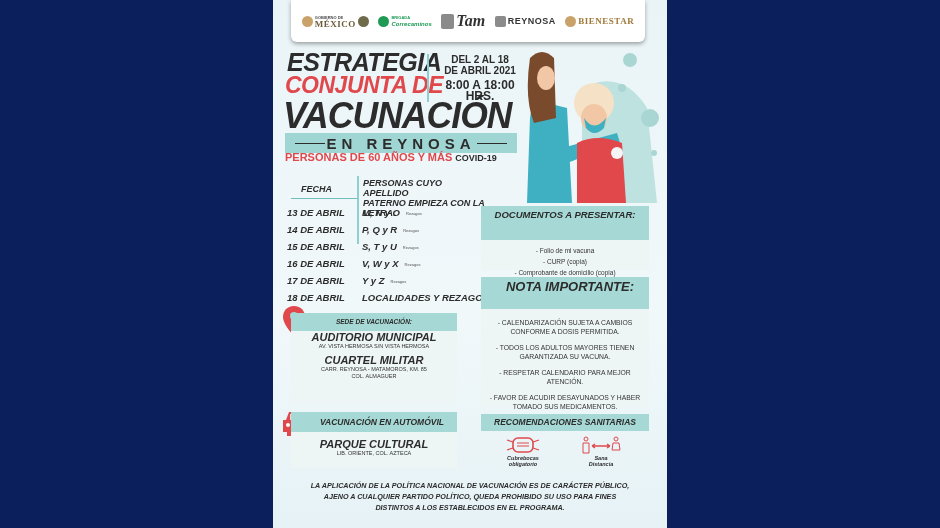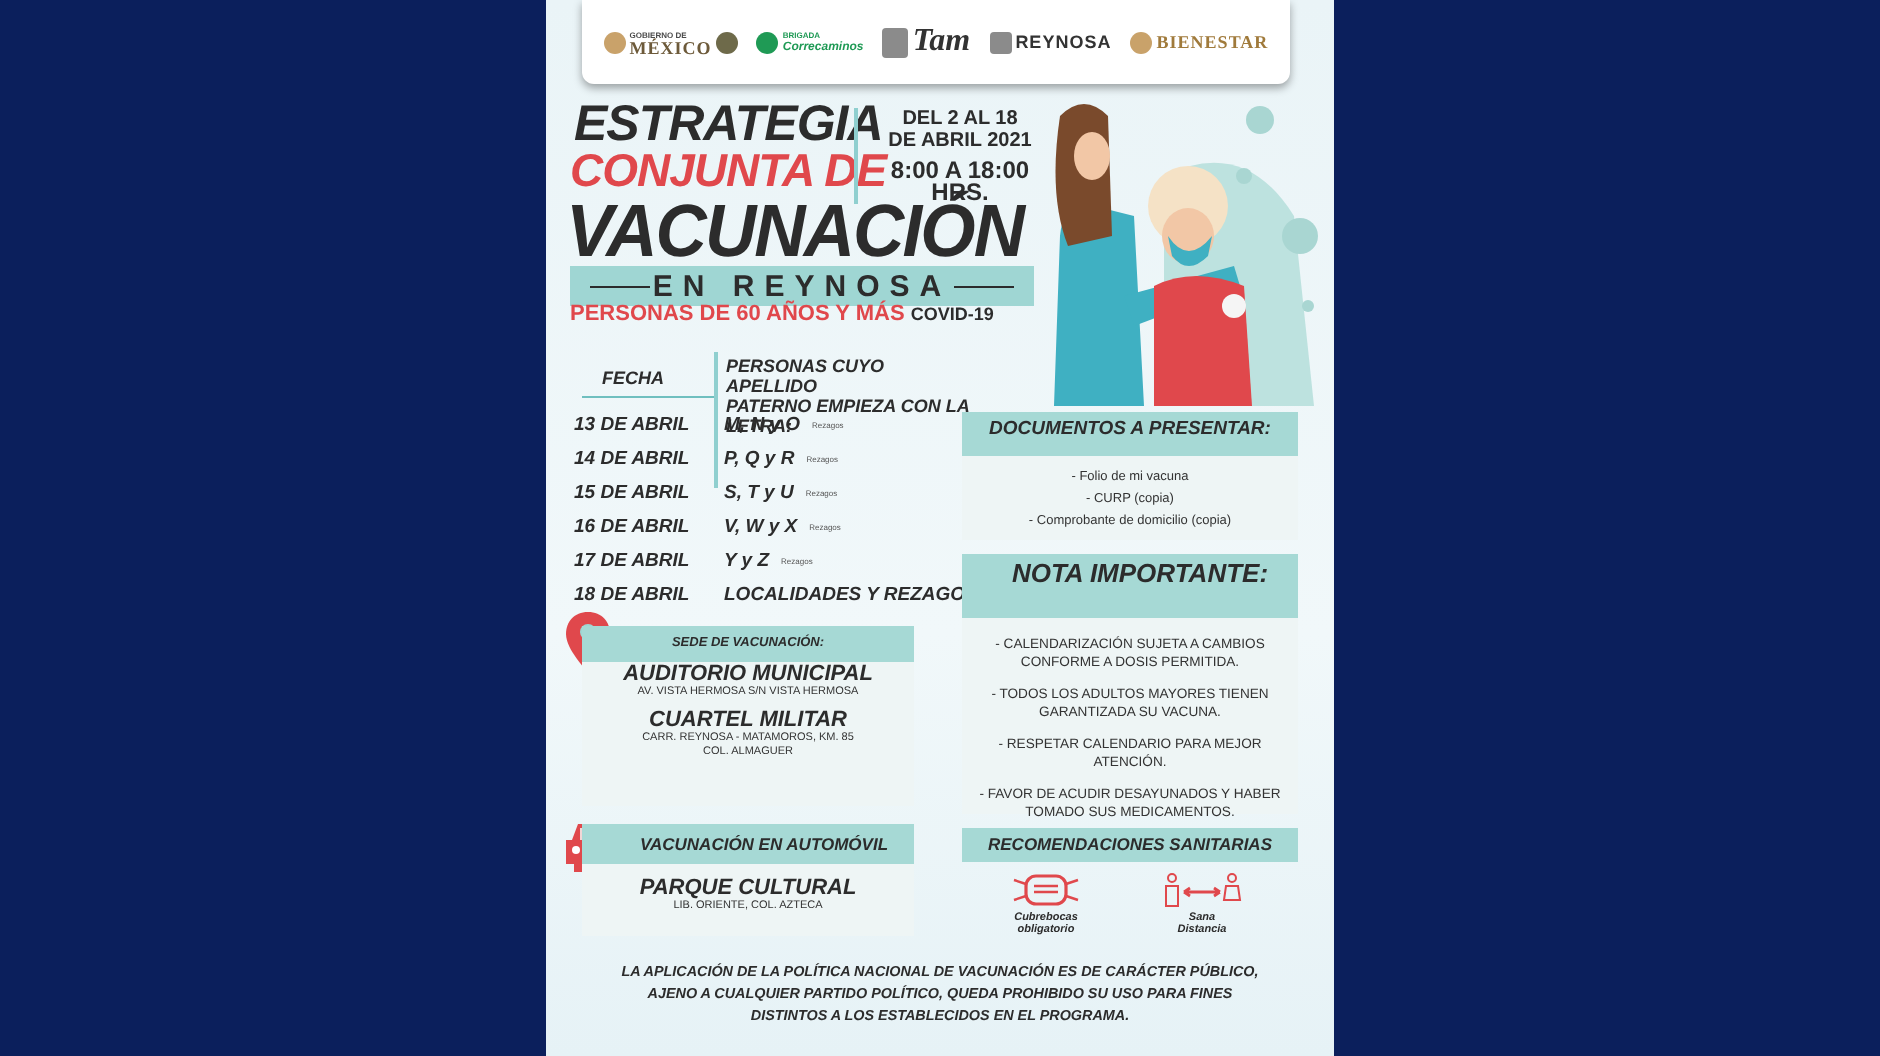--- a/index.html
+++ b/index.html
@@ -34,21 +34,21 @@
   .vdiv{position:absolute;left:70px;top:0;width:2px;height:68px;background:#8fcfcf;}
   .letra-h{position:absolute;left:76px;top:2px;font-size:9px;font-weight:900;font-style:italic;color:#2c2c2c;line-height:10px;}
   .rows{position:absolute;left:14px;top:207px;}
   .row{position:relative;height:17px;}
   .row .d{position:absolute;left:0;font-size:9.5px;font-weight:900;font-style:italic;color:#2c2c2c;white-space:nowrap;}
   .row .l{position:absolute;left:75px;font-size:9.5px;font-weight:900;font-style:italic;color:#2c2c2c;white-space:nowrap;}
   .row .r{font-size:4px;font-weight:normal;font-style:normal;color:#555;margin-left:6px;vertical-align:middle;}
   .card{position:absolute;background:#eef5f5;}
   .hdr{background:#a6d9d5;text-align:center;font-weight:900;font-style:italic;color:#2c2c2c;}
   .docs{left:208px;top:206px;width:168px;height:64px;}
-  .docs .hdr{height:22px;line-height:18px;font-size:9.5px;}
+  .docs .hdr{height:34px;line-height:18px;font-size:9.5px;}
   .docs .body{text-align:center;font-size:6.5px;color:#333;line-height:11px;padding-top:5px;}
   .nota{left:208px;top:277px;width:168px;height:130px;}
   .nota .hdr{height:32px;line-height:20px;font-size:13px;padding-left:10px;}
   .nota .body{text-align:center;font-size:6.8px;color:#333;line-height:8.5px;padding:10px 4px 0;}
   .nota .body p{margin:0 0 8px;}
   .recs{left:208px;top:414px;width:168px;height:17px;line-height:17px;font-size:8.5px;background:#a6d9d5;}
   .recicons{position:absolute;left:225px;top:436px;width:130px;height:36px;}
   .ri{position:absolute;text-align:center;font-size:5.5px;font-weight:900;font-style:italic;color:#2c2c2c;line-height:6px;}
   .sede{left:18px;top:313px;width:166px;height:90px;}
   .sede .hdr{height:18px;line-height:18px;font-size:6.5px;}

